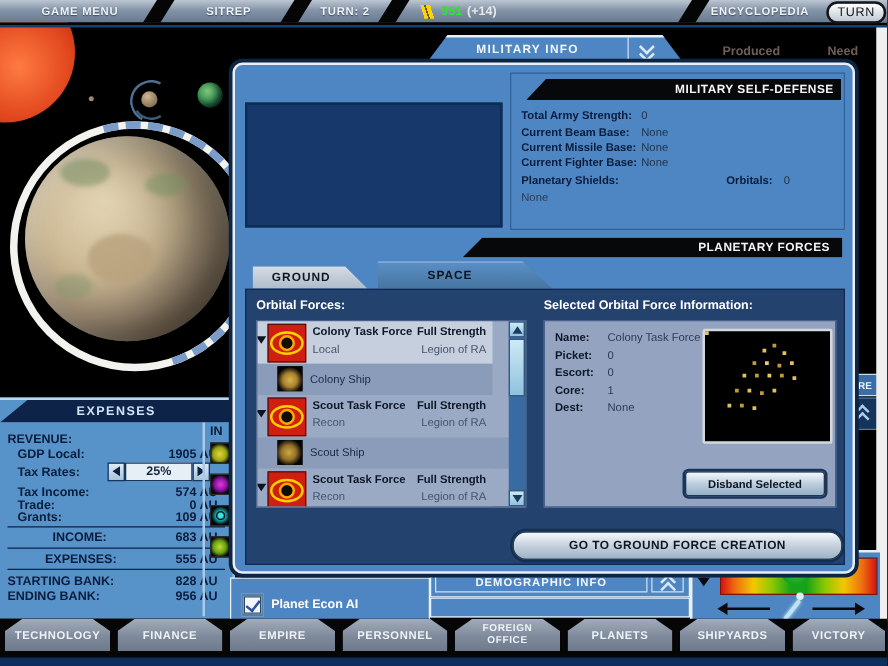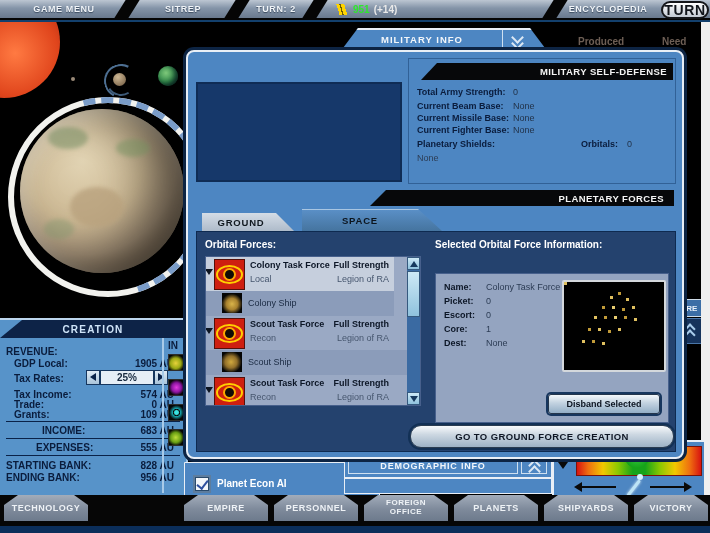--- a/index.html
+++ b/index.html
@@ -11,21 +11,21 @@
           display:flex;align-items:center;}
   .navy{color:#0a1c3c;}
   .whitetxt{color:#fff;}
   
   .topbar{left:0;top:0;width:710px;height:18px;
           background:linear-gradient(#bcc6d2,#8494a8 45%,#69798e);border-bottom:2px solid #050505;}
   .tbseg{position:absolute;top:0;height:18px;display:flex;align-items:center;justify-content:center;
          color:#f0f4f8;font-size:9px;font-weight:bold;letter-spacing:.6px;text-shadow:0 1px 1px #3a4a5e;}
   .wedge{position:absolute;top:0;height:18px;width:14px;background:#050505;transform:skewX(-32deg);}
   .turnpill{position:absolute;top:1px;height:14px;border:2px solid #14161a;border-radius:9px;
-            background:linear-gradient(#ffffff,#c0c8d2);color:#10141a;font-size:14px;font-weight:bold;
+            background:linear-gradient(#ffffff,#c0c8d2);color:#10141a;font-size:10px;font-weight:normal;
             display:flex;align-items:center;justify-content:center;letter-spacing:.6px;text-align:center;}
   
   .planet-big{border-radius:50%;
     background:radial-gradient(circle at 38% 32%, #e2d4b4 0%, #cdb994 40%, #b5a084 62%, #7c6a54 85%, #4e4234 100%);
     box-shadow:inset -28px -10px 50px rgba(0,0,0,.55), inset 6px 6px 18px rgba(255,255,250,.35);}
   .patch{position:absolute;border-radius:50%;filter:blur(2px);opacity:.5;}
   
   .dlg{left:186px;top:50px;width:494px;height:405px;background:#4d86c2;border:2px solid #e9eff6;
        border-radius:8px;box-shadow:0 0 0 3px #0d2443;}
   .blkhdr-l{clip-path:polygon(0 0,calc(100% - 16px) 0,100% 100%,0 100%);}
@@ -146,21 +146,21 @@
     </div>
     <div class="wedge" style="left:548px;"></div>
     <div class="tbseg" style="left:560px;width:96px;">ENCYCLOPEDIA</div>
     <div class="turnpill" style="left:661px;width:44px;">TURN</div>
   </div>
   <div class="abs" style="left:0;top:20px;width:710px;height:2px;background:#13406d;"></div>
 
   <div class="abs econ">
     <div class="hdrbar" style="position:absolute;left:0;top:0;width:186px;height:18px;
          background:#0d2347;color:#cfe4f8;justify-content:center;letter-spacing:1.2px;font-size:10px;
-         clip-path:polygon(22px 0,100% 0,100% 100%,0 100%);">CREATION</div>
+         clip-path:polygon(22px 0,100% 0,100% 100%,0 100%);">EXPENSES</div>
     <div class="erow" style="top:26px;">
         <span class="lab" style="left:6px;">REVENUE:</span>
       </div>
     <div class="erow" style="top:38px;">
       <span class="lab">GDP Local:</span>
       <span class="val">1905 AU</span>
     </div>
     <div class="erow" style="top:53px;">
       <span class="lab">Tax Rates:</span>
     </div>
@@ -207,21 +207,21 @@
     </div>
   </div>
 
   <div class="abs" style="left:162px;top:338px;width:2px;height:155px;background:#a8cae8;"></div>
   <div class="abs b navy" style="left:168px;top:340px;font-size:10px;">IN</div>
   <div class="iconsq" style="top:354px;background-image:radial-gradient(circle at 45% 55%, #e8d23a 0%, #9aa814 45%, #060606 75%);"></div>
   <div class="iconsq" style="top:379px;background-image:radial-gradient(circle at 50% 50%, #e23ae0 0%, #8c14a0 45%, #060606 75%);"></div>
   <div class="iconsq" style="top:404px;background-image:radial-gradient(circle at 50% 50%, #3ae2e0 18%, #060606 30%, #14a0a8 38%, #060606 70%);"></div>
   <div class="iconsq" style="top:429px;background-image:radial-gradient(circle at 45% 50%, #bede3a 0%, #6aa014 45%, #060606 75%);"></div>
 
-  <div class="abs bluepanel" style="left:184px;top:462px;width:158px;height:39px;border-radius:0 0 0 6px;padding-left:36px;">
+  <div class="abs bluepanel" style="left:184px;top:462px;width:158px;height:39px;border-radius:0 0 0 6px;">
     <div class="abs" style="left:8px;top:12px;width:14px;height:14px;background:#f2f6fa;
          border:2px solid #5d7d9e;box-shadow:inset 0 0 0 1px #2a4a6a;">
       <div style="position:absolute;left:4px;top:1px;width:5px;height:9px;
            border-right:2.5px solid #2d4f9e;border-bottom:2.5px solid #2d4f9e;transform:rotate(38deg);"></div>
     </div>
     <div class="abs b whitetxt" style="left:32px;top:15px;font-size:10px;">Planet Econ AI</div>
   </div>
 
   <div class="abs bluepanel" style="left:344px;top:453px;width:206px;height:23px;">
     <div class="abs" style="left:3px;top:3px;width:168px;height:15px;border:1px solid #cfe0f0;
@@ -358,21 +358,21 @@
               <div class="tri-up"></div>
             </div>
           <div class="abs" style="left:0;top:14px;width:13px;height:46px;background:linear-gradient(#cde9f6,#8fc2dd);border:1px solid #35597e;box-sizing:border-box;"></div>
           <div class="sbarbtn" style="top:135px;">
               <div class="tri-down"></div>
             </div>
         </div>
       </div>
 
       <div class="abs b whitetxt" style="left:238px;top:7px;font-size:10px;">Selected Orbital Force Information:</div>
-      <div class="abs" style="left:238px;top:24px;width:232px;height:148px;background:#94a4c0;border:1px solid #47608c;margin-top:17px;">
+      <div class="abs" style="left:238px;top:24px;width:232px;height:148px;background:#94a4c0;border:1px solid #47608c;">
         <div class="abs b" style="left:8px;top:8px;font-size:9px;color:#0c1626;">Name:</div>
         <div class="abs" style="left:50px;top:8px;font-size:9px;color:#2c3c54;">Colony Task Force</div>
         <div class="abs b" style="left:8px;top:22px;font-size:9px;color:#0c1626;">Picket:</div>
         <div class="abs" style="left:50px;top:22px;font-size:9px;color:#2c3c54;">0</div>
         <div class="abs b" style="left:8px;top:36px;font-size:9px;color:#0c1626;">Escort:</div>
         <div class="abs" style="left:50px;top:36px;font-size:9px;color:#2c3c54;">0</div>
         <div class="abs b" style="left:8px;top:50px;font-size:9px;color:#0c1626;">Core:</div>
         <div class="abs" style="left:50px;top:50px;font-size:9px;color:#2c3c54;">1</div>
         <div class="abs b" style="left:8px;top:64px;font-size:9px;color:#0c1626;">Dest:</div>
         <div class="abs" style="left:50px;top:64px;font-size:9px;color:#2c3c54;">None</div>
@@ -386,20 +386,21 @@
         </div>
         <div class="btn-metal" style="position:absolute;right:8px;bottom:8px;width:110px;height:18px;font-size:9px;">Disband Selected</div>
       </div>
     </div>
 
     <div class="pill" style="position:absolute;left:222px;top:373px;width:262px;height:21px;font-size:9.5px;">GO TO GROUND FORCE CREATION</div>
   </div>
 
   <div class="abs" style="left:0;top:495px;width:710px;height:38px;background:#060606;">
     <div class="btab" style="left:4px;width:84px;">TECHNOLOGY</div>
+    <div class="btab" style="left:94px;width:84px;">FINANCE</div>
     <div class="btab" style="left:184px;width:84px;">EMPIRE</div>
     <div class="btab" style="left:274px;width:84px;">PERSONNEL</div>
     <div class="btab" style="left:364px;width:84px;font-size:8px;line-height:1.1;padding:0 16px;box-sizing:border-box;">FOREIGN OFFICE</div>
     <div class="btab" style="left:454px;width:84px;">PLANETS</div>
     <div class="btab" style="left:544px;width:84px;">SHIPYARDS</div>
     <div class="btab" style="left:634px;width:74px;">VICTORY</div>
     <div class="abs" style="left:0;top:31px;width:710px;height:7px;background:#0b2e5a;"></div>
   </div>
 
 </div>

